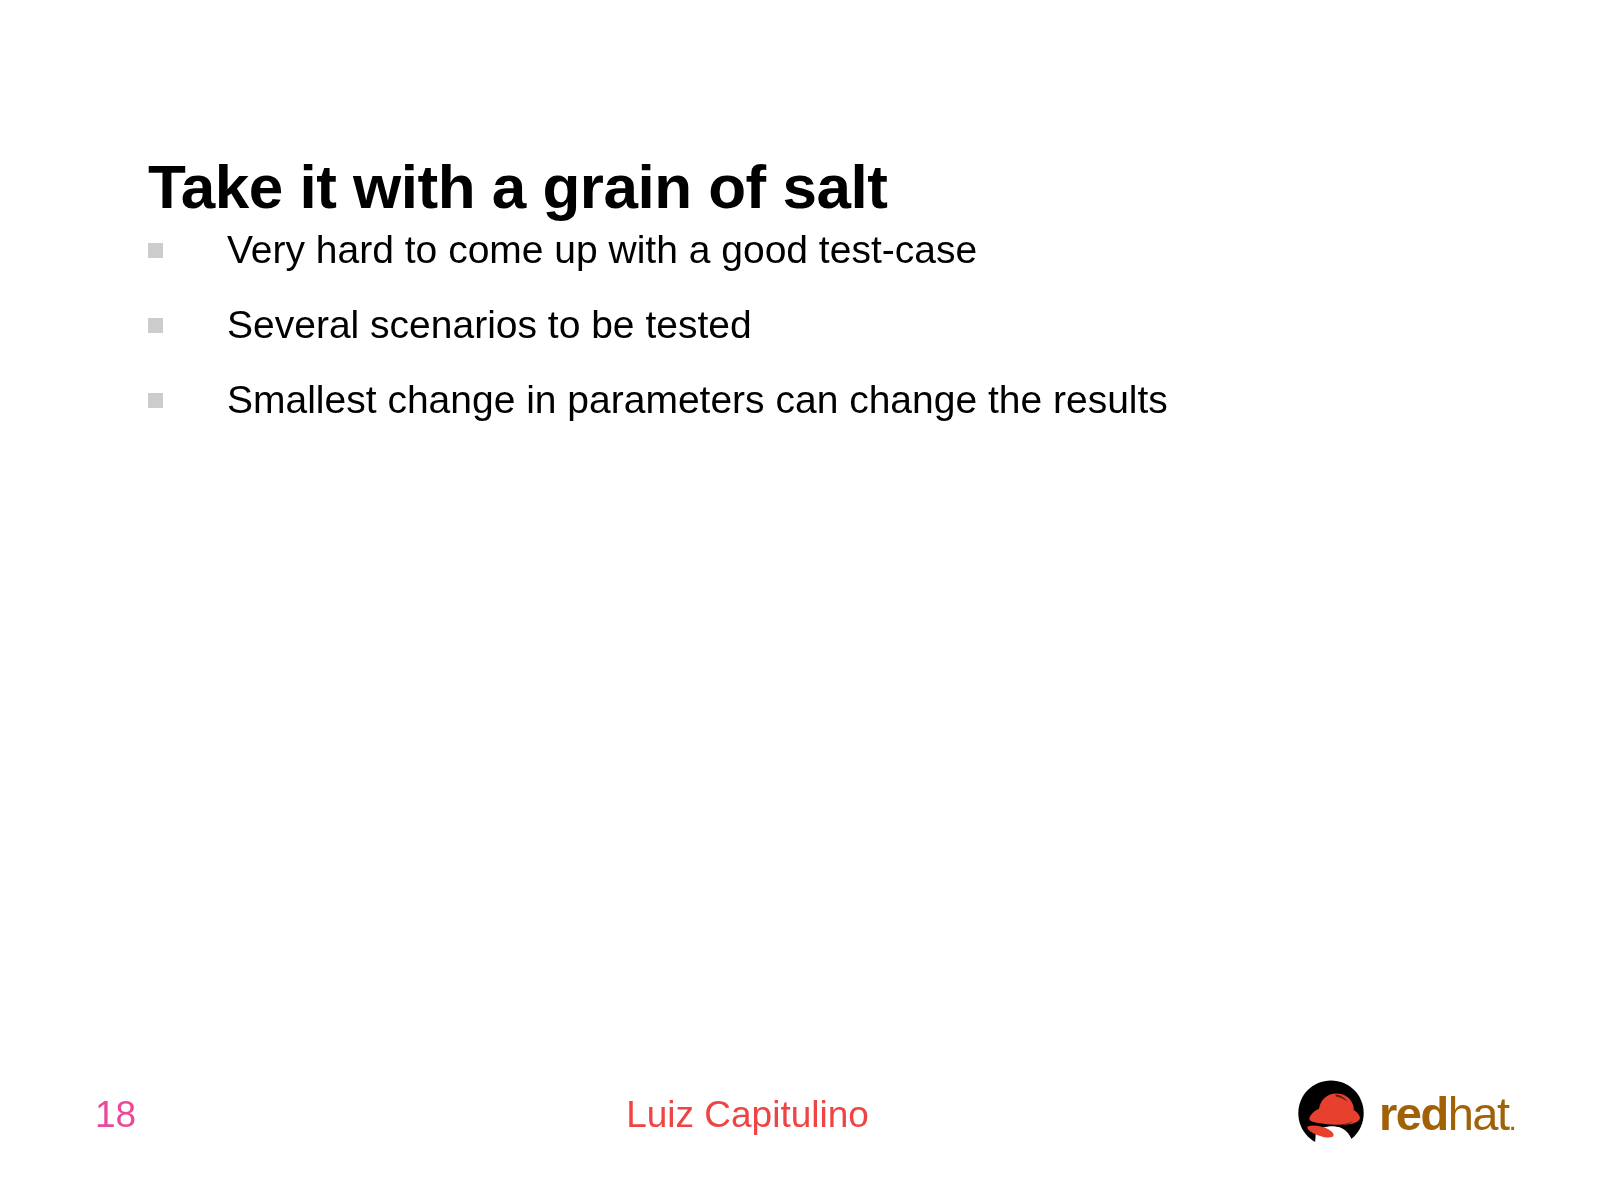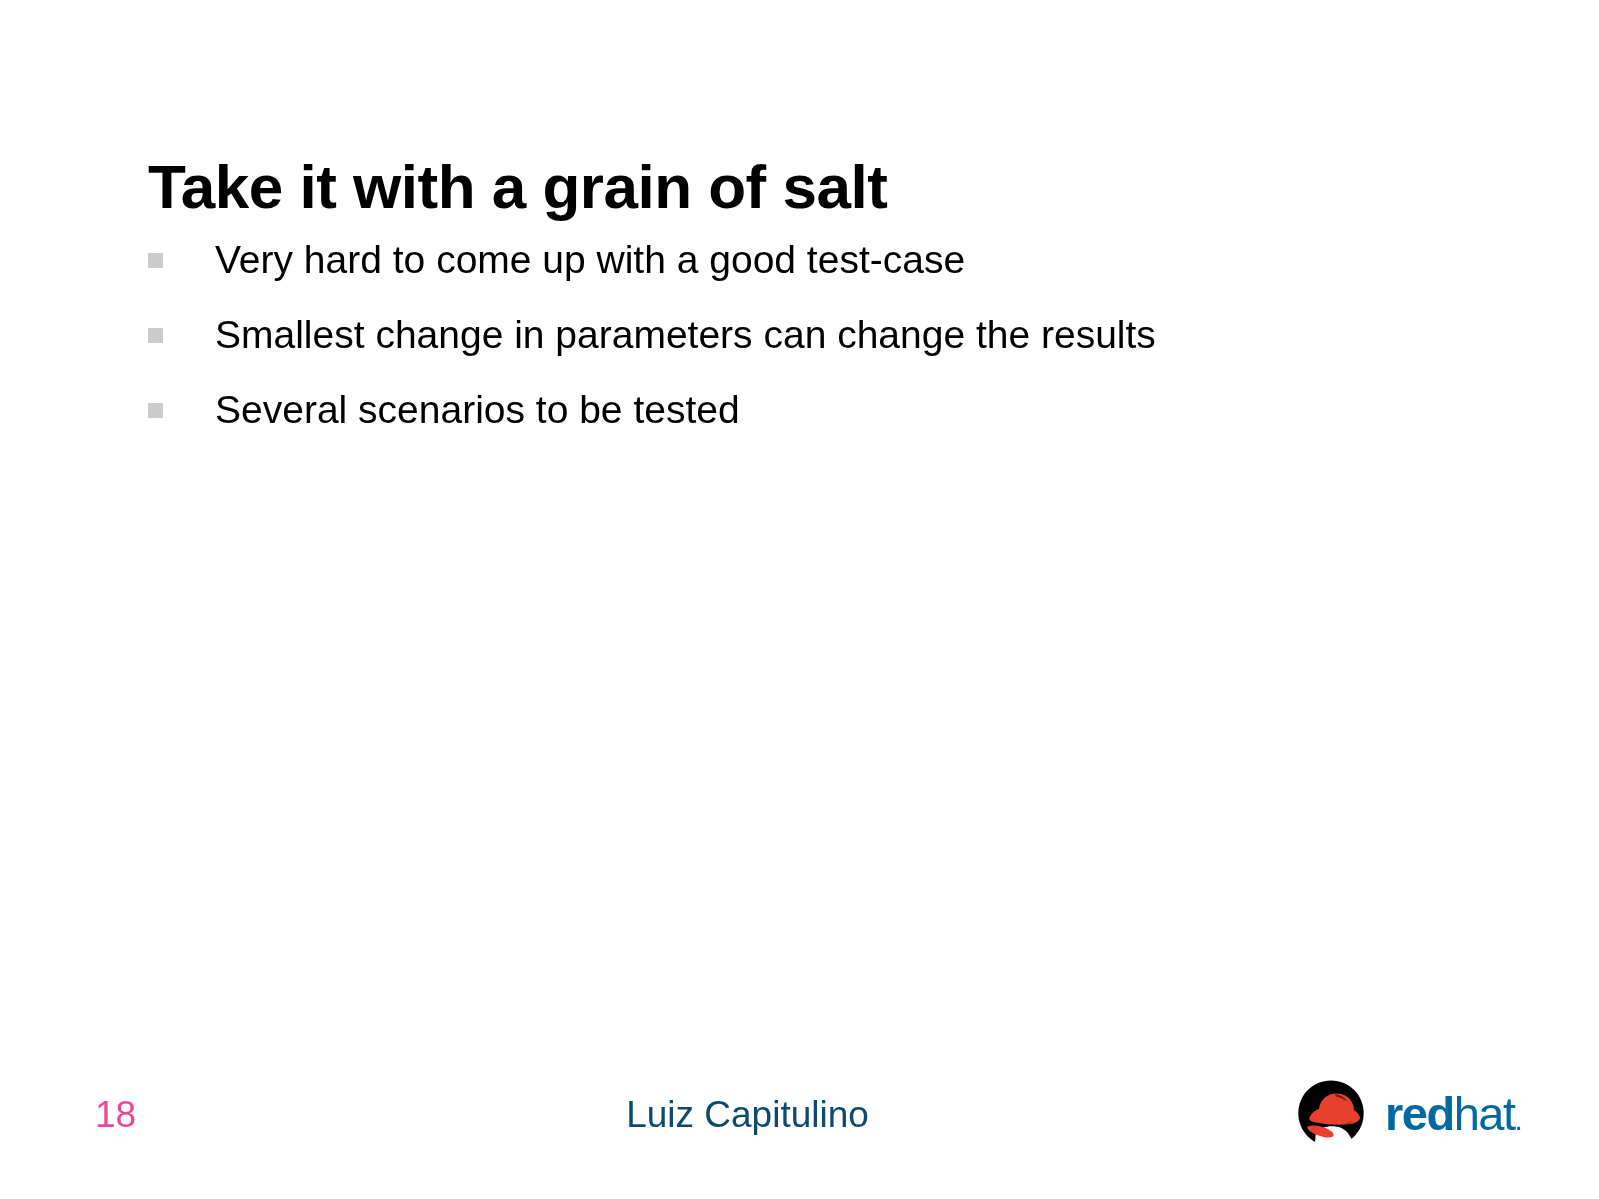--- a/index.html
+++ b/index.html
@@ -40,22 +40,23 @@
     top: 228px;
     width: 1260px;
     list-style: none;
     margin: 0;
     padding: 0;
   }
   .bullet-item {
     position: relative;
     display: flex;
     align-items: flex-start;
-    margin: 10px 0 31px 0;
+    margin: 0 0 31px 0;
     min-height: 44px;
+    gap: 12px;
   }
   .bullet-item:last-child {
     margin-bottom: 0;
   }
   .bullet-marker {
     flex: 0 0 auto;
     width: 15px;
     height: 15px;
     background: #cccccc;
     margin-top: 15px;
@@ -80,45 +81,45 @@
     color: #ec4899;
   }
   #footer-author {
     position: absolute;
     left: 0;
     top: 1093px;
     width: 1495px;
     text-align: center;
     font-size: 37px;
     line-height: 44px;
-    color: #0c4a6e;
+    color: #ef4444;
   }
 
   
   #redhat-logo {
     position: absolute;
     left: 1293px;
     top: 1062px;
     width: 226px;
     height: 104px;
     display: flex;
     align-items: center;
   }
   #shadowman-icon {
     flex: 0 0 auto;
     width: 76px;
     height: 76px;
     display: block;
   }
   #redhat-wordmark {
     flex: 0 0 auto;
-    margin-left: 16px;
+    margin-left: 10px;
     font-size: 47px;
     line-height: 47px;
-    color: #0369a1;
+    color: #a16207;
     letter-spacing: -1.5px;
     white-space: nowrap;
     transform: translateY(2px);
   }
   #wordmark-red {
     font-weight: bold;
   }
   #wordmark-hat {
     font-weight: normal;
   }
@@ -136,26 +137,26 @@
 
   <ul id="bullet-list">
 
     <li class="bullet-item">
       <span class="bullet-marker"></span>
       <span class="bullet-text">Very hard to come up with a good test-case</span>
     </li>
 
     <li class="bullet-item">
       <span class="bullet-marker"></span>
-      <span class="bullet-text">Smallest change in parameters can change the results</span>
+      <span class="bullet-text">Several scenarios to be tested</span>
     </li>
 
     <li class="bullet-item">
       <span class="bullet-marker"></span>
-      <span class="bullet-text">Several scenarios to be tested</span>
+      <span class="bullet-text">Smallest change in parameters can change the results</span>
     </li>
 
   </ul>
 
   <div id="page-number">18</div>
 
   <div id="footer-author">Luiz Capitulino</div>
 
   <div id="redhat-logo">
 

